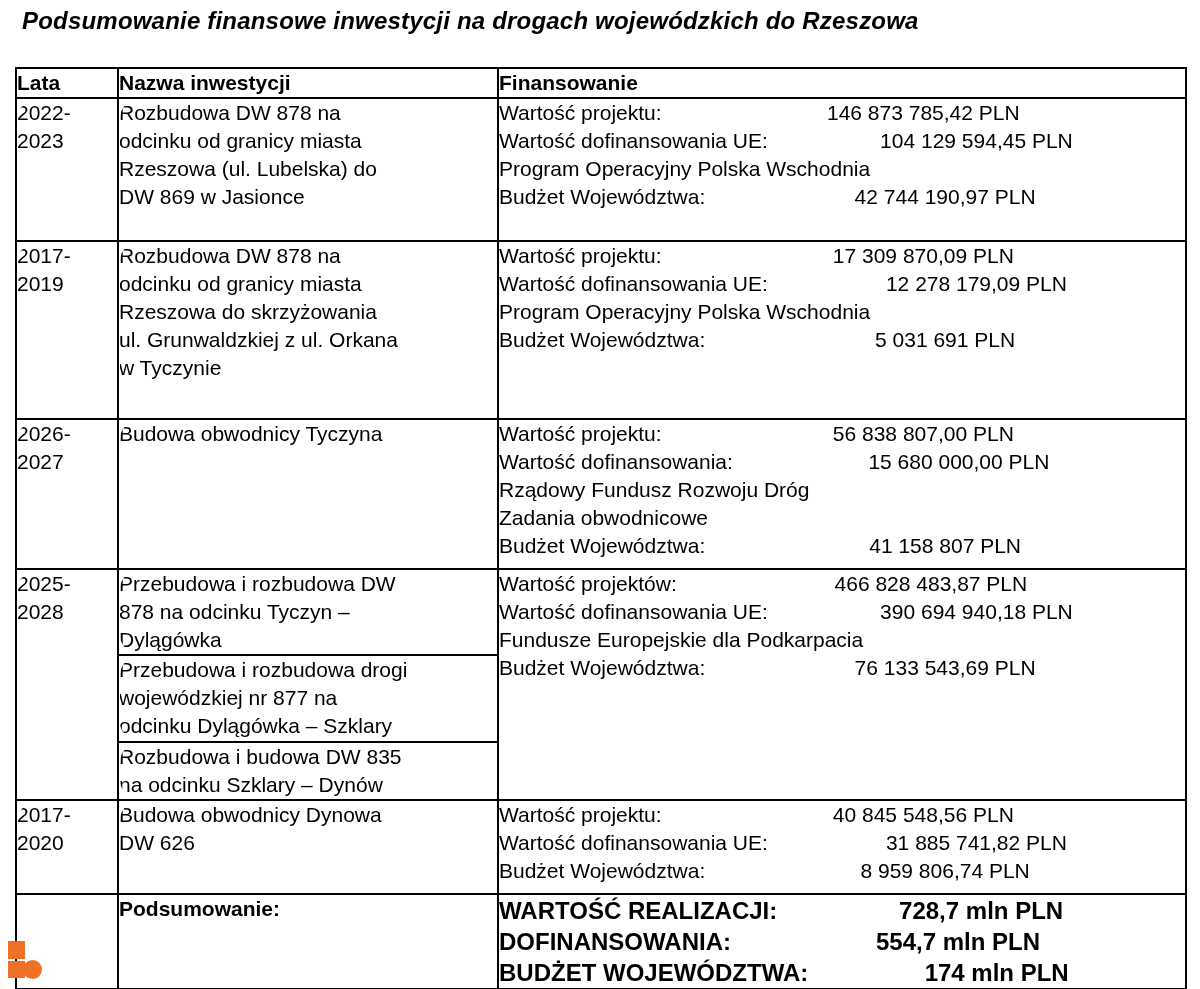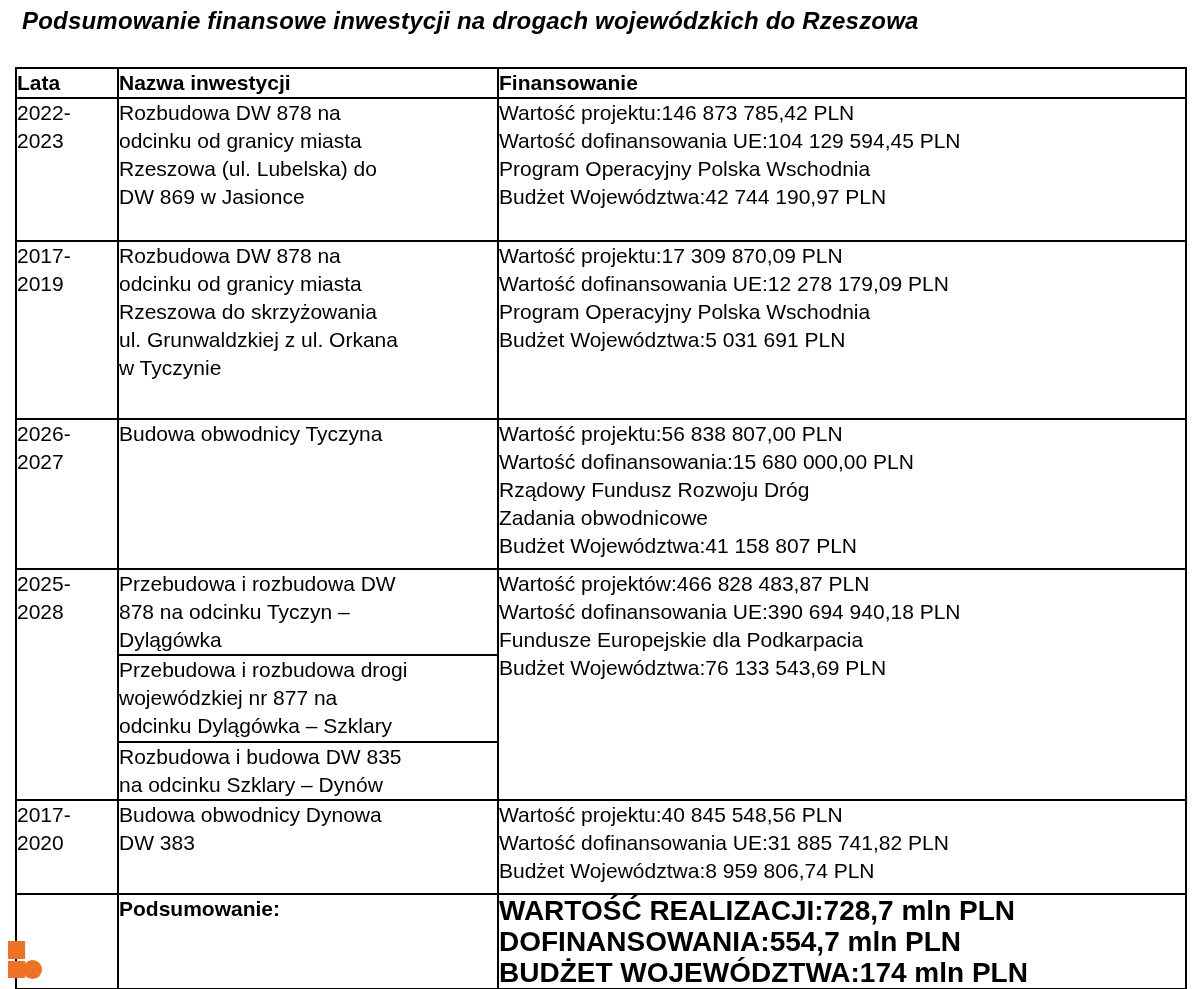--- a/index.html
+++ b/index.html
@@ -13,41 +13,41 @@
   }
   table.inv {
     position:absolute; left:15px; top:67px; width:1170px;
     border-collapse:collapse; table-layout:fixed;
   }
   table.inv th, table.inv td {
     border:2px solid #000; vertical-align:top; padding:0;
     font-size:21px; line-height:28px; overflow:hidden;
   }
   th { text-align:left; font-weight:bold; }
-  .pre { white-space:pre-line; }
+  .pre { white-space:pre-line;border-radius:20px; }
   tr.hrow { height:25px; }
   tr.r1 { height:143px; }
   tr.r2 { height:178px; }
   tr.r3 { height:150px; }
   tr.r4a { height:85px; }
   tr.r4b { height:87px; }
   tr.r4c { height:58px; }
   tr.r5 { height:94px; }
   tr.rsum { height:95px;margin-top:40px; }
   th.c-years { padding:0 2px 0 20px; }
   th.c-name  { padding:0 4px 0 16px; }
   th.c-fin   { padding:0 4px 0 10px; }
   td.years { padding:3px 2px 0 17px; }
   td.name  { padding:3px 6px 0 16px; }
   td.fin   { padding:3px 85px 0 10px; }
   .fl { display:flex; }
   .fl-label { flex:0 0 auto; }
-  .fl-value { flex:1 1 auto; text-align:left; }
+  .fl-value { flex:1 1 auto; text-align:center; }
   td.summary-label { font-weight:bold; font-size:22px; }
-  td.summary-fin .fl { font-weight:bold; font-size:28px; line-height:31px; }
+  td.summary-fin .fl { font-weight:bold; font-size:24px; line-height:31px; }
   td.summary-fin { padding-top:2px; }
   
   .logo { position:absolute; left:0; top:0; width:0; height:0; z-index:5; }
   .logo-sq1, .logo-sq2 { position:absolute; width:17px; height:18px; background:#ee7125; }
   .logo-sq1 { left:8px; top:941px; }
   .logo-sq2 { left:8px; top:961px; height:17px; }
   .logo-circle { position:absolute; left:23px; top:960px; width:19px; height:19px;
     background:#ee7125; border-radius:50%; }
 </style>
 </head>
@@ -179,21 +179,21 @@
   </tr>
   <tr class="r4c">
     <td class="name pre">Rozbudowa i budowa DW 835
 na odcinku Szklary – Dynów</td>
   </tr>
 
   <tr class="r5">
     <td class="years pre">2017-
 2020</td>
     <td class="name pre">Budowa obwodnicy Dynowa
-DW 383</td>
+DW 626</td>
     <td class="fin">
       <div class="fl">
             <span class="fl-label">Wartość projektu:</span>
             <span class="fl-value">40 845 548,56 PLN</span>
           </div>
       <div class="fl">
             <span class="fl-label">Wartość dofinansowania UE:</span>
             <span class="fl-value">31 885 741,82 PLN</span>
           </div>
       <div class="fl">

